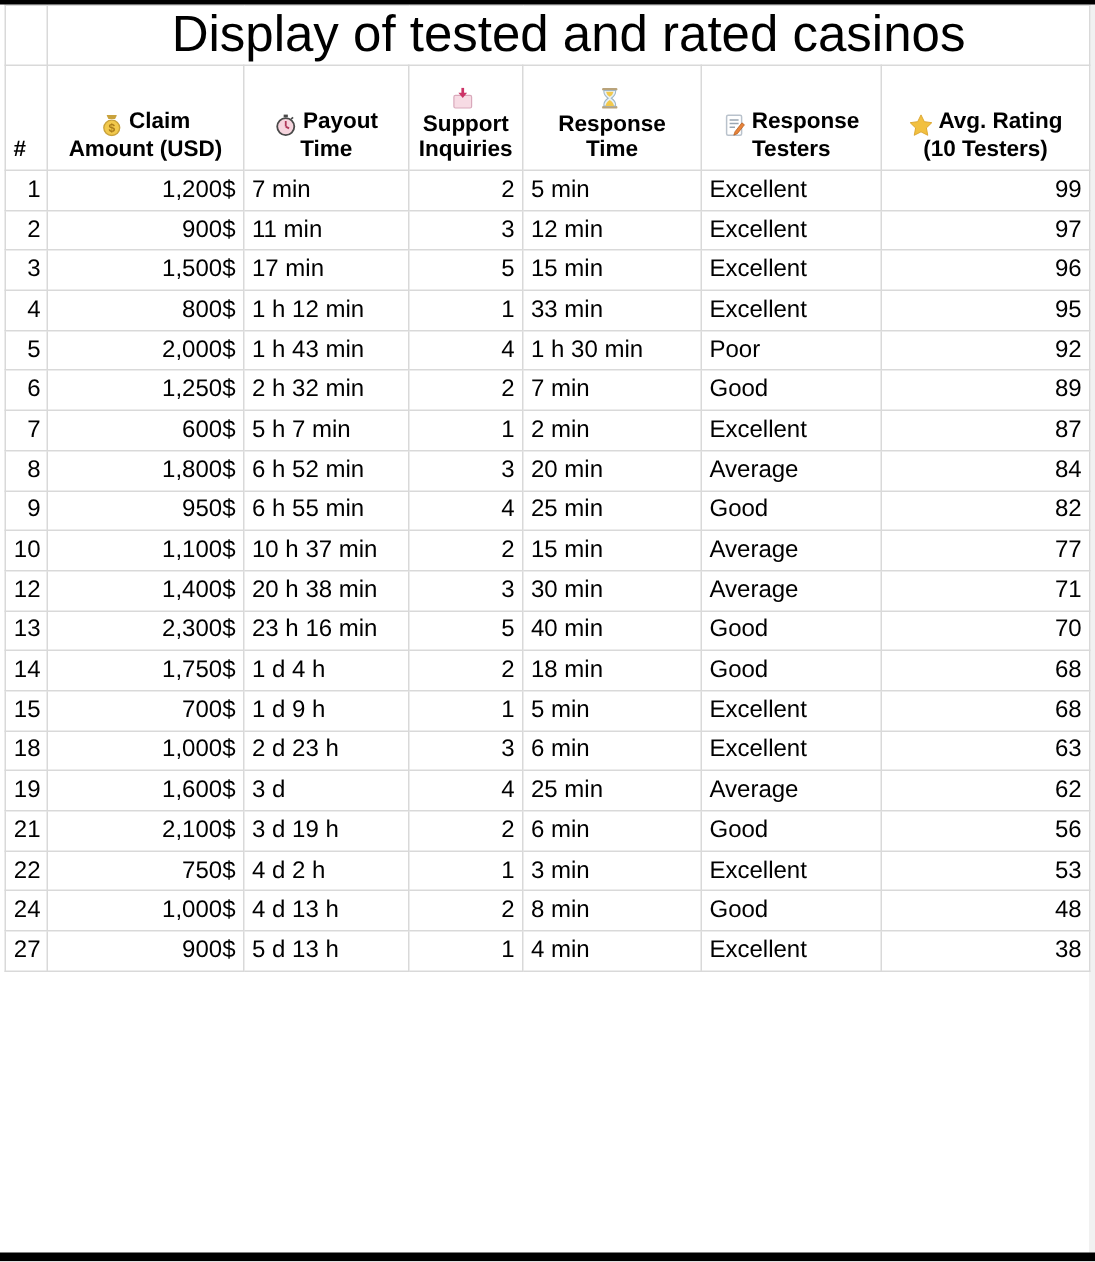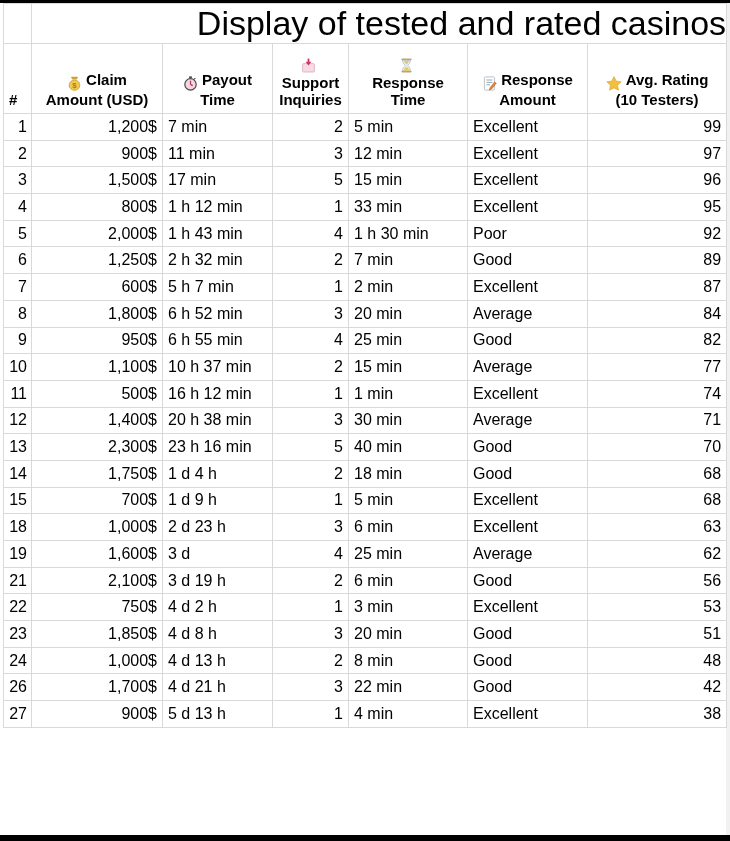--- a/index.html
+++ b/index.html
@@ -15,21 +15,21 @@
   table.sheet{
     position:absolute;top:3px;left:3px;width:723px;z-index:2;
     border-collapse:collapse;table-layout:fixed;background:#fff;
   }
   .sheet td{
     border:1px solid #d9d9d9;padding:0 5px;font-size:16px;color:#000;
     white-space:nowrap;overflow:hidden;
   }
   tr.title-row{height:40px;}
   td.title-cell{
-    font-size:34px;font-weight:400;text-align:right;vertical-align:middle;
+    font-size:34px;font-weight:400;text-align:center;vertical-align:middle;
     padding:0;letter-spacing:0;
   }
   tr.header-row{height:70px;}
   tr.header-row td{
     vertical-align:bottom;text-align:center;font-weight:700;font-size:15px;
     line-height:17px;padding:0 2px 5px 2px;
   }
   tr.header-row td.h-num{text-align:left;padding-left:5px;}
   tr.data-row{height:26.7px;}
   tr.data-row td{vertical-align:middle;}
@@ -103,21 +103,21 @@
             <div>Time</div>
           </td>
           <td class="h-quality">
             <div><span class="hicon"><svg width="15" height="15" viewBox="0 0 15 15">
                   <rect x="2.4" y="0.9" width="10" height="13.2" rx="1" fill="#ffffff" stroke="#b9c2cc" stroke-width="1"></rect>
                   <line x1="4.4" y1="4" x2="10.4" y2="4" stroke="#9aa6b2" stroke-width="1"></line>
                   <line x1="4.4" y1="6.4" x2="10.4" y2="6.4" stroke="#9aa6b2" stroke-width="1"></line>
                   <line x1="4.4" y1="8.8" x2="8" y2="8.8" stroke="#9aa6b2" stroke-width="1"></line>
                   <path d="M8 11.8 L12.6 5.9 l1.7 1.3 -4.7 5.9 -2.4 1 Z" fill="#e8833a" stroke="#b35c1e" stroke-width="0.5"></path>
                 </svg></span>Response</div>
-            <div>Amount</div>
+            <div>Testers</div>
           </td>
           <td class="h-rating">
             <div><span class="hicon"><svg width="16" height="15" viewBox="0 0 16 15">
                   <path d="M8 0.6 L10.2 5.1 15.2 5.8 11.6 9.3 12.5 14.2 8 11.9 3.5 14.2 4.4 9.3 0.8 5.8 5.8 5.1 Z" fill="#f2c040" stroke="#d9a32a" stroke-width="0.6"></path>
                 </svg></span>Avg. Rating</div>
             <div>(10 Testers)</div>
           </td>
         </tr>
     <tr class="data-row">
           <td class="a-right c-num">1</td>
@@ -203,29 +203,20 @@
         <tr class="data-row">
           <td class="a-right c-num">10</td>
           <td class="a-right">1,100$</td>
           <td class="a-left">10 h 37 min</td>
           <td class="a-right">2</td>
           <td class="a-left">15 min</td>
           <td class="a-left">Average</td>
           <td class="a-right">77</td>
         </tr>
         <tr class="data-row">
-          <td class="a-right c-num">11</td>
-          <td class="a-right">500$</td>
-          <td class="a-left">16 h 12 min</td>
-          <td class="a-right">1</td>
-          <td class="a-left">1 min</td>
-          <td class="a-left">Excellent</td>
-          <td class="a-right">74</td>
-        </tr>
-        <tr class="data-row">
           <td class="a-right c-num">12</td>
           <td class="a-right">1,400$</td>
           <td class="a-left">20 h 38 min</td>
           <td class="a-right">3</td>
           <td class="a-left">30 min</td>
           <td class="a-left">Average</td>
           <td class="a-right">71</td>
         </tr>
         <tr class="data-row">
           <td class="a-right c-num">13</td>
@@ -284,47 +275,29 @@
         <tr class="data-row">
           <td class="a-right c-num">22</td>
           <td class="a-right">750$</td>
           <td class="a-left">4 d 2 h</td>
           <td class="a-right">1</td>
           <td class="a-left">3 min</td>
           <td class="a-left">Excellent</td>
           <td class="a-right">53</td>
         </tr>
         <tr class="data-row">
-          <td class="a-right c-num">23</td>
-          <td class="a-right">1,850$</td>
-          <td class="a-left">4 d 8 h</td>
-          <td class="a-right">3</td>
-          <td class="a-left">20 min</td>
-          <td class="a-left">Good</td>
-          <td class="a-right">51</td>
-        </tr>
-        <tr class="data-row">
           <td class="a-right c-num">24</td>
           <td class="a-right">1,000$</td>
           <td class="a-left">4 d 13 h</td>
           <td class="a-right">2</td>
           <td class="a-left">8 min</td>
           <td class="a-left">Good</td>
           <td class="a-right">48</td>
         </tr>
         <tr class="data-row">
-          <td class="a-right c-num">26</td>
-          <td class="a-right">1,700$</td>
-          <td class="a-left">4 d 21 h</td>
-          <td class="a-right">3</td>
-          <td class="a-left">22 min</td>
-          <td class="a-left">Good</td>
-          <td class="a-right">42</td>
-        </tr>
-        <tr class="data-row">
           <td class="a-right c-num">27</td>
           <td class="a-right">900$</td>
           <td class="a-left">5 d 13 h</td>
           <td class="a-right">1</td>
           <td class="a-left">4 min</td>
           <td class="a-left">Excellent</td>
           <td class="a-right">38</td>
         </tr>
       </tbody>
   </table>

